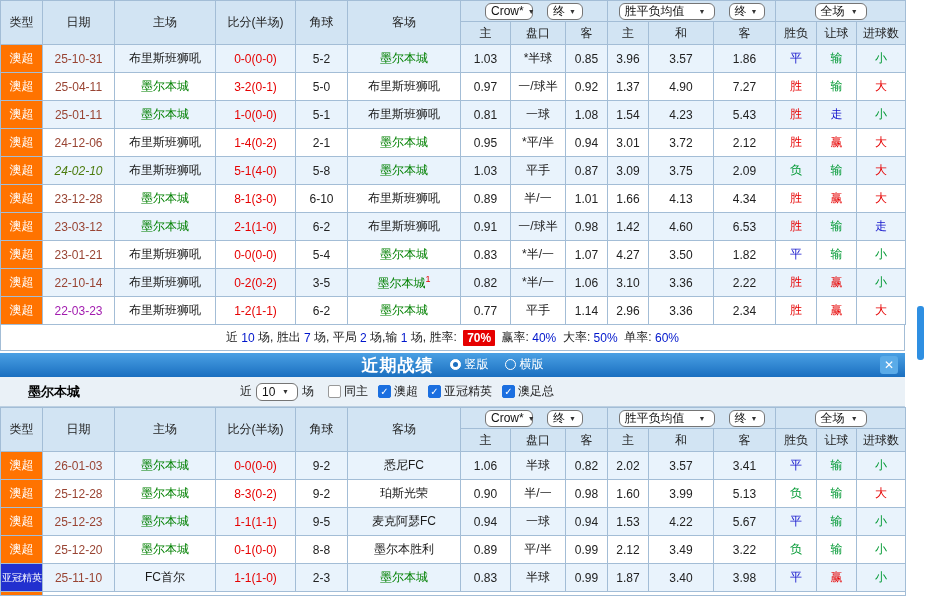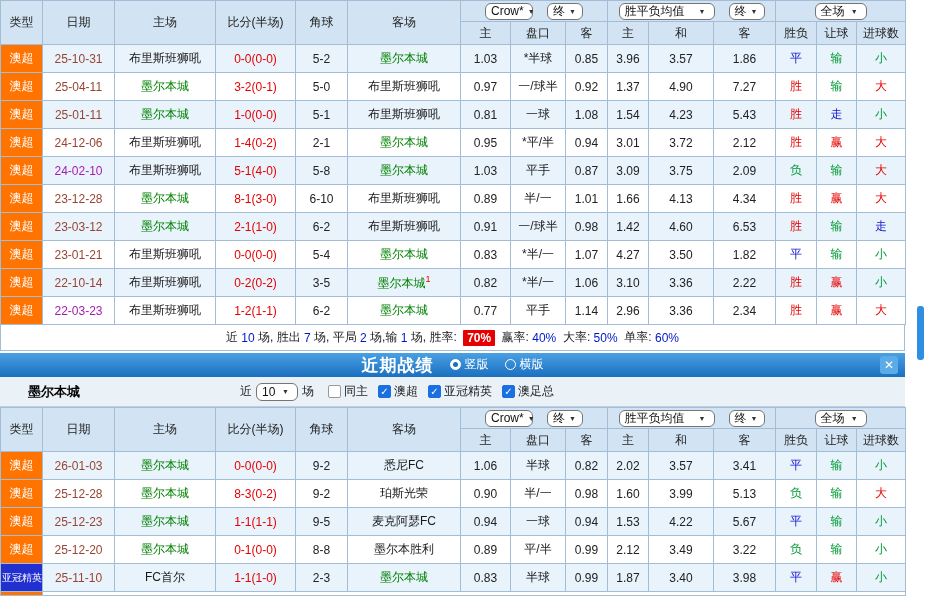--- a/index.html
+++ b/index.html
@@ -200,21 +200,21 @@
           <td>0.94</td>
           <td>3.01</td>
           <td>3.72</td>
           <td>2.12</td>
           <td style="color: rgb(230, 0, 0);">胜</td>
           <td style="color: rgb(230, 0, 0);">赢</td>
           <td style="color: rgb(230, 0, 0);">大</td>
         </tr>
         <tr class="alt">
           <td style="color: rgb(255, 255, 255); background: rgb(255, 115, 0); font-size: 12px;">澳超</td>
-          <td style="color: #a21caf;">24-02-10</td>
+          <td style="color: #4d7c0f; font-style: italic;">24-02-10</td>
           <td style="color: rgb(26, 26, 26);">布里斯班狮吼</td>
           <td style="color: rgb(230, 0, 0);">5-1(4-0)</td>
           <td>5-8</td>
           <td style="color: rgb(0, 128, 0);">墨尔本城</td>
           <td>1.03</td>
           <td>平手</td>
           <td>0.87</td>
           <td>3.09</td>
           <td>3.75</td>
           <td>2.09</td>

